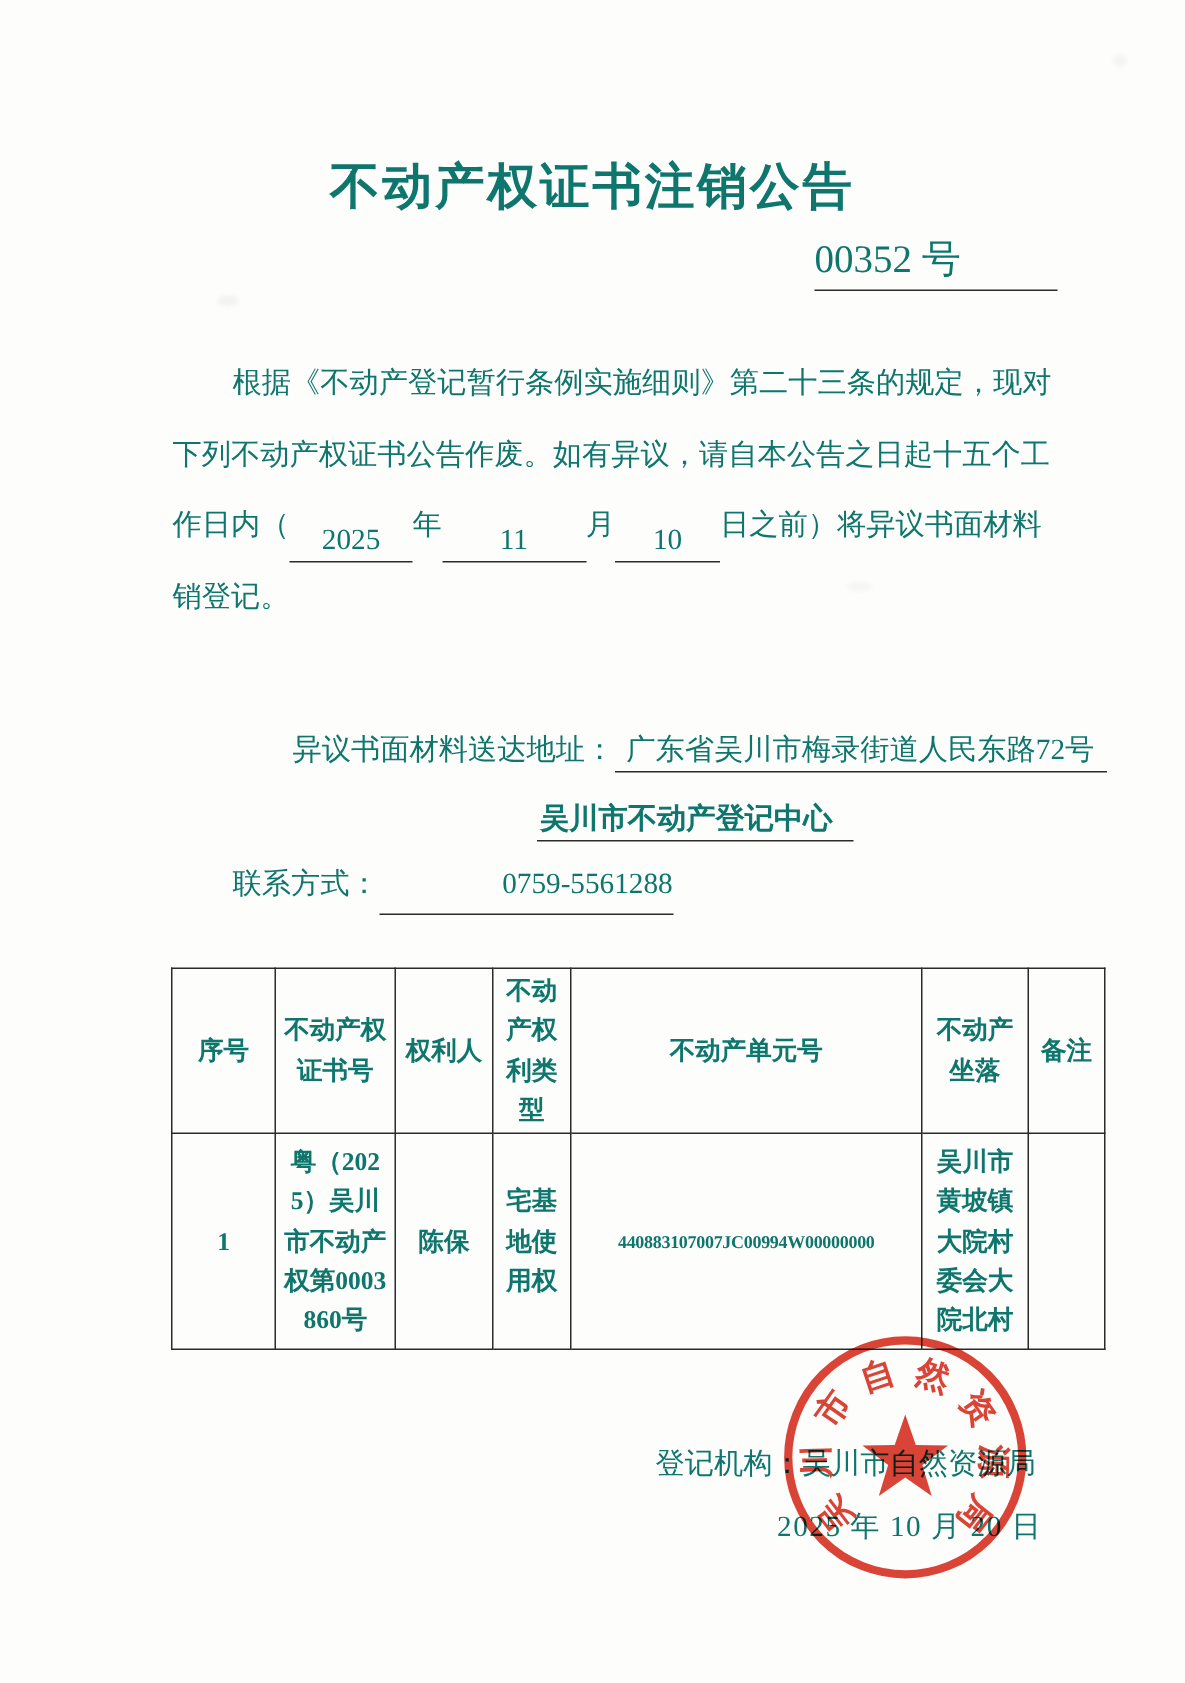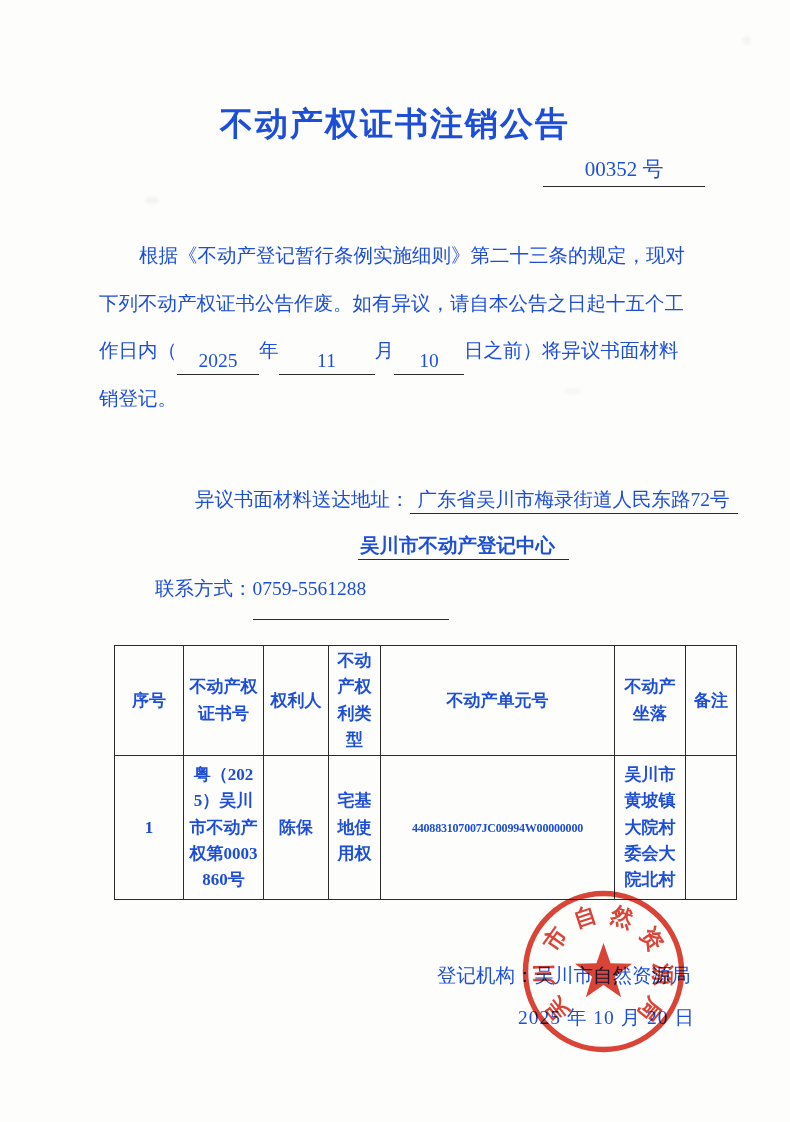--- a/index.html
+++ b/index.html
@@ -1,47 +1,47 @@
 <!DOCTYPE html>
 <html><head>
 <meta charset="utf-8">
 <style>
   html,body { margin:0; padding:0; background:#e8e8e8; }
   .page {
     position:relative; width:790px; height:1122px; margin:0 auto;
-    background:#fdfdfc; color:#1d4ed8; overflow:hidden;
+    background:#fdfdfc; color:#0f766e; overflow:hidden;
     font-family:"Liberation Serif","DejaVu Serif",serif;
   }
   .doc-title {
     position:absolute; top:102px; left:0; width:790px;
     text-align:center; font-size:33px; font-weight:bold; letter-spacing:2px;
   }
   .doc-number {
     position:absolute; top:155px; left:543px; width:162px;
-    text-align:center; font-size:21px;
+    font-size:26px;
     border-bottom:1.6px solid #2b2b2b; padding-bottom:3px;
   }
   .body-block {
-    position:absolute; top:232px; left:99px; width:572px;
+    position:absolute; top:232px; left:115px; width:572px;
     font-size:19.5px; line-height:47.5px; white-space:nowrap;
   }
   .indent { padding-left:40px; }
   .blank {
     display:inline-block; text-align:center; vertical-align:bottom;
     border-bottom:1.6px solid #2b2b2b; line-height:26px; height:26px;
   }
   .blank-year { width:82px; }
   .blank-month { width:96px;font-family:Liberation Serif, serif; }
   .blank-day { width:70px; }
   .address-line1 { position:absolute; top:486px; left:151px; font-size:19.5px; white-space:nowrap;margin-left:44px; }
   .address-line2 { position:absolute; top:532px; left:358px; font-size:19.5px; white-space:nowrap;font-weight:bold; }
   .contact-line { position:absolute; top:575px; left:155px; font-size:19.5px; white-space:nowrap; }
   .u-line { border-bottom:1.6px solid #2b2b2b; padding:0 8px 3px 8px; }
   .u-line2 { border-bottom:1.6px solid #2b2b2b; padding:0 14px 3px 2px; }
-  .u-val { display:inline-block; min-width:196px; text-align:left; border-bottom:1.6px solid #2b2b2b; padding-bottom:19px; }
+  .u-val { display:inline-block; min-width:196px; text-align:right; border-bottom:1.6px solid #2b2b2b; padding-bottom:8px; }
   .doc-table {
     position:absolute; top:645px; left:114px;
     border-collapse:collapse; table-layout:fixed; width:622px;
     font-size:17px;
   }
   .doc-table th, .doc-table td {
     border:1.6px solid #2a2a2a; text-align:center; vertical-align:middle;
     font-weight:bold; padding:2px 5px; line-height:1.55;
   }
   .doc-table .hdr-row { height:84px; }

